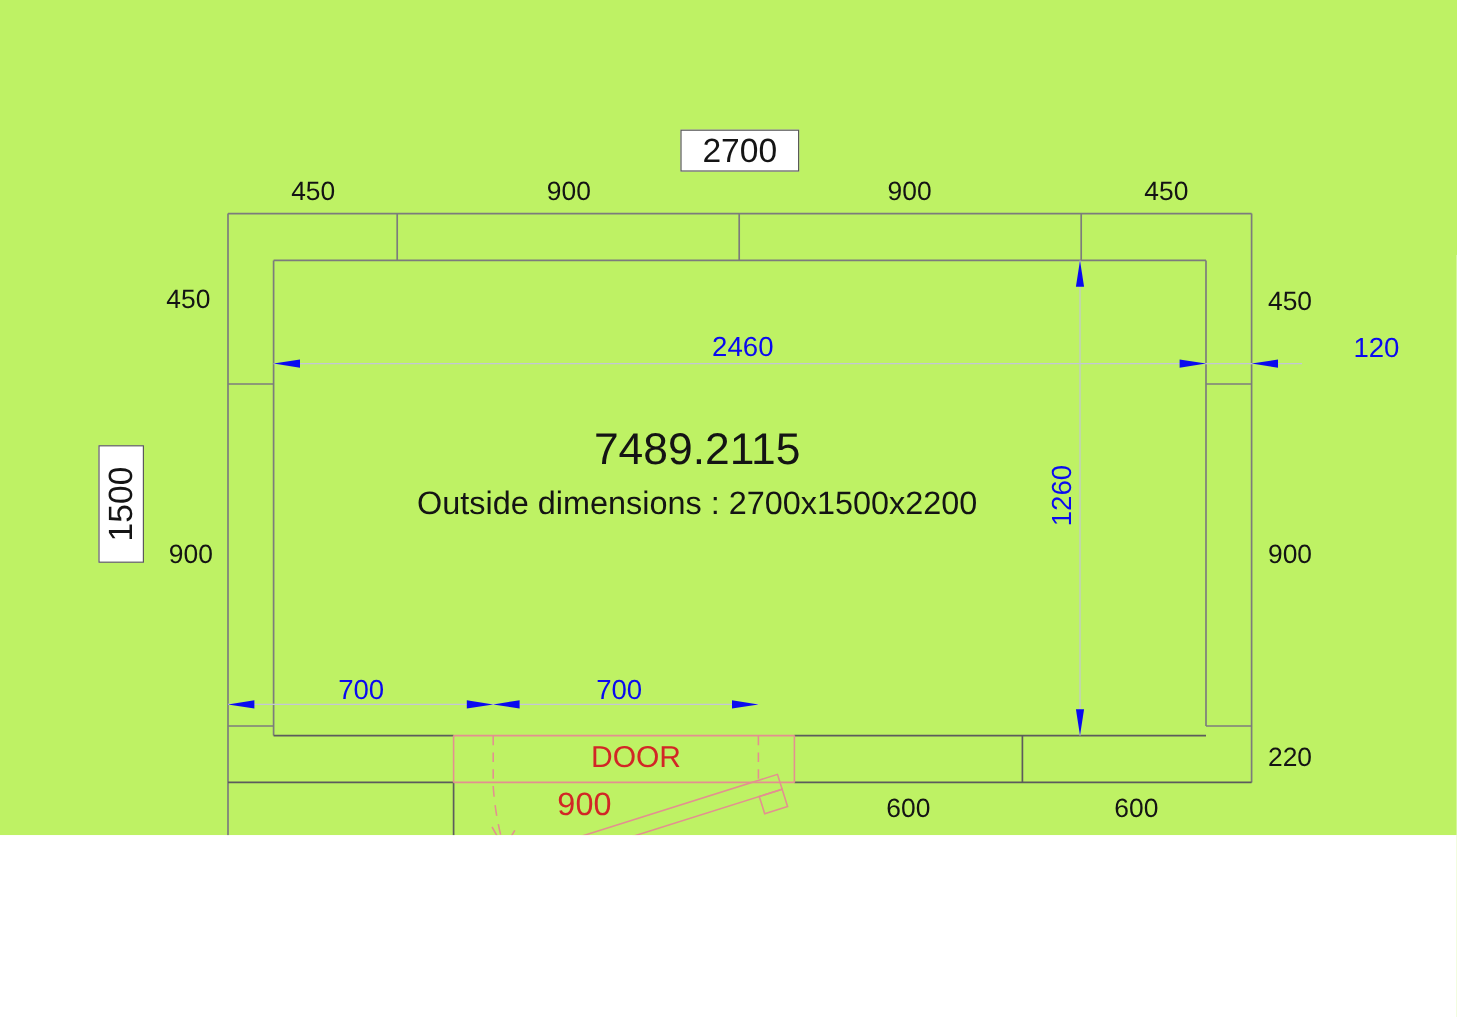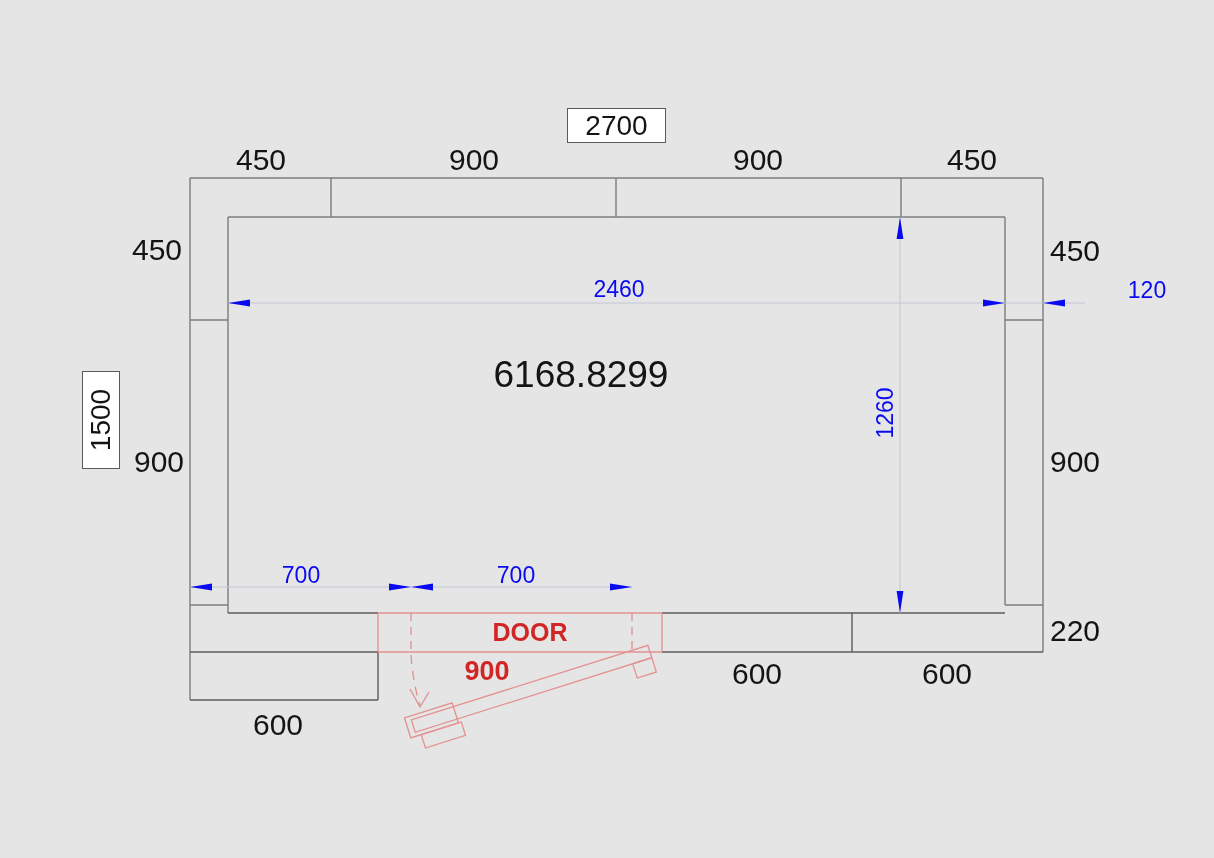--- a/index.html
+++ b/index.html
@@ -1,27 +1,27 @@
 <!DOCTYPE html>
 <html><head>
 <meta charset="utf-8">
 <style>
   html,body{margin:0;padding:0;background:#ffffff;}
   .canvas{
-    position:relative;width:1214px;height:858px;background:#e5e5e5;overflow:hidden;
+    position:relative;width:1214px;height:696px;background:#bef264;overflow:hidden;
     font-family:"Liberation Sans", sans-serif;
   }
   .canvas svg{position:absolute;left:0;top:0;}
   .lbl{
     position:absolute;transform:translate(-50%,-50%);
     color:#111;white-space:nowrap;line-height:1;
   }
-  .black{font-size:30px;color:#141414;}
+  .black{font-size:22px;color:#141414;}
   .blue{font-size:23px;color:#0a0af0;}
-  .red{color:#d22626;font-weight:bold;}
+  .red{color:#d22626;}
   .rot{transform:translate(-50%,-50%) rotate(-90deg);}
   .dimbox{
     position:absolute;border:1.6px solid #5a5a5a;background:#fff;
     display:flex;align-items:center;justify-content:center;
   }
   .titleblock{
     position:absolute;left:281px;top:354px;width:600px;text-align:center;color:#141414;
   }
   .titleblock .code{font-size:37px;line-height:42px;margin-bottom:8px;}
   .titleblock .spec{font-size:27px;line-height:30px;}
@@ -129,16 +129,17 @@
   <div class="lbl blue" style="left:619px;top:289px;">2460</div>
   <div class="lbl blue rot" style="left:885px;top:413px;">1260</div>
   <div class="lbl blue" style="left:1147px;top:290px;">120</div>
   <div class="lbl blue" style="left:301px;top:575px;">700</div>
   <div class="lbl blue" style="left:516px;top:575px;">700</div>
 
   <div class="lbl red" style="left:530px;top:632px;font-size:25px;">DOOR</div>
   <div class="lbl red" style="left:487px;top:671px;font-size:27px;">900</div>
 
   <div class="titleblock">
-    <div class="code">6168.8299</div>
+    <div class="code">7489.2115</div>
+    <div class="spec">Outside dimensions : 2700x1500x2200</div>
   </div>
 
 </div>
 
 </body></html>

